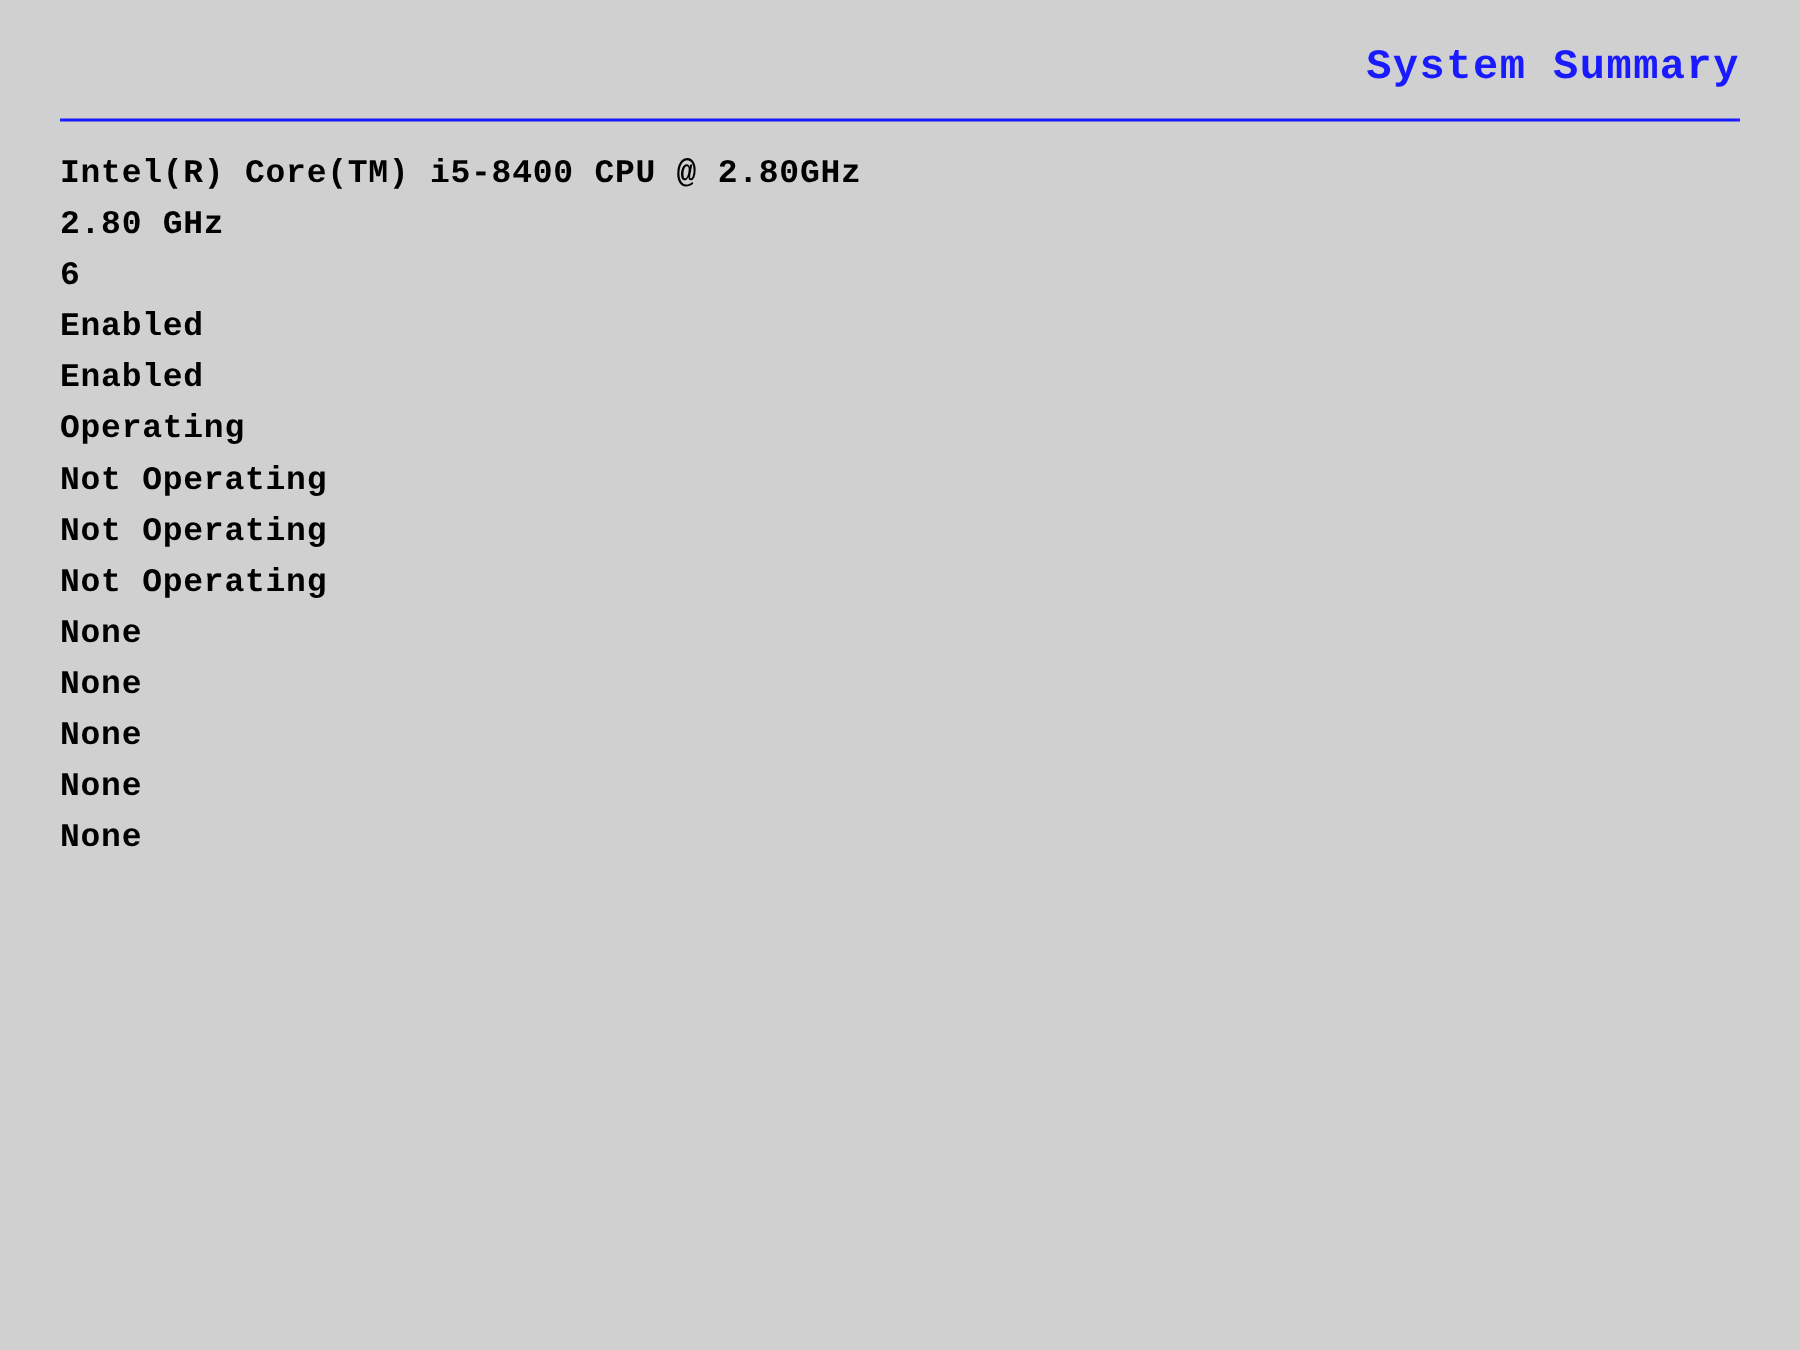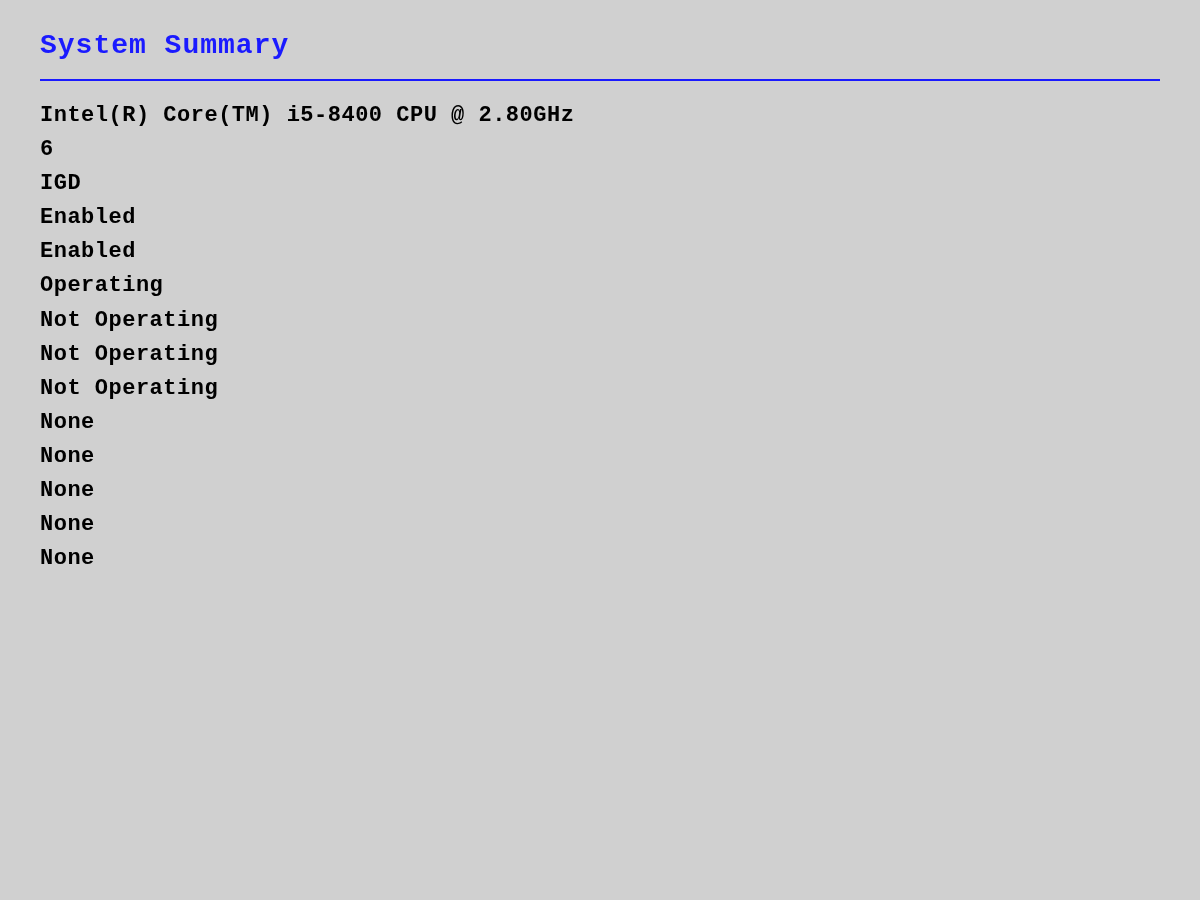--- a/index.html
+++ b/index.html
@@ -23,21 +23,21 @@
       width: 1200px;
       height: 900px;
       padding: 30px 40px;
       position: relative;
     }
 
     .title {
       color: #1a1aff;
       font-size: 28px;
       font-weight: bold;
-      text-align: left;
+      text-align: right;
       margin-bottom: 18px;
       letter-spacing: 1px;
     }
 
     .divider {
       border: none;
       border-top: 2px solid #1a1aff;
       margin-bottom: 18px;
     }
 
@@ -56,22 +56,22 @@
     }
   </style>
 </head>
 <body>
 
 <div class="screen">
   <div class="title">System Summary</div>
   <hr class="divider">
   <ul class="info-list">
   <li>Intel(R)  Core(TM)  i5-8400  CPU  @  2.80GHz</li>
+      <li>2.80  GHz</li>
       <li>6</li>
-      <li>IGD</li>
       <li>Enabled</li>
       <li>Enabled</li>
       <li>Operating</li>
       <li>Not  Operating</li>
       <li>Not  Operating</li>
       <li>Not  Operating</li>
       <li>None</li>
       <li>None</li>
       <li>None</li>
       <li>None</li>

